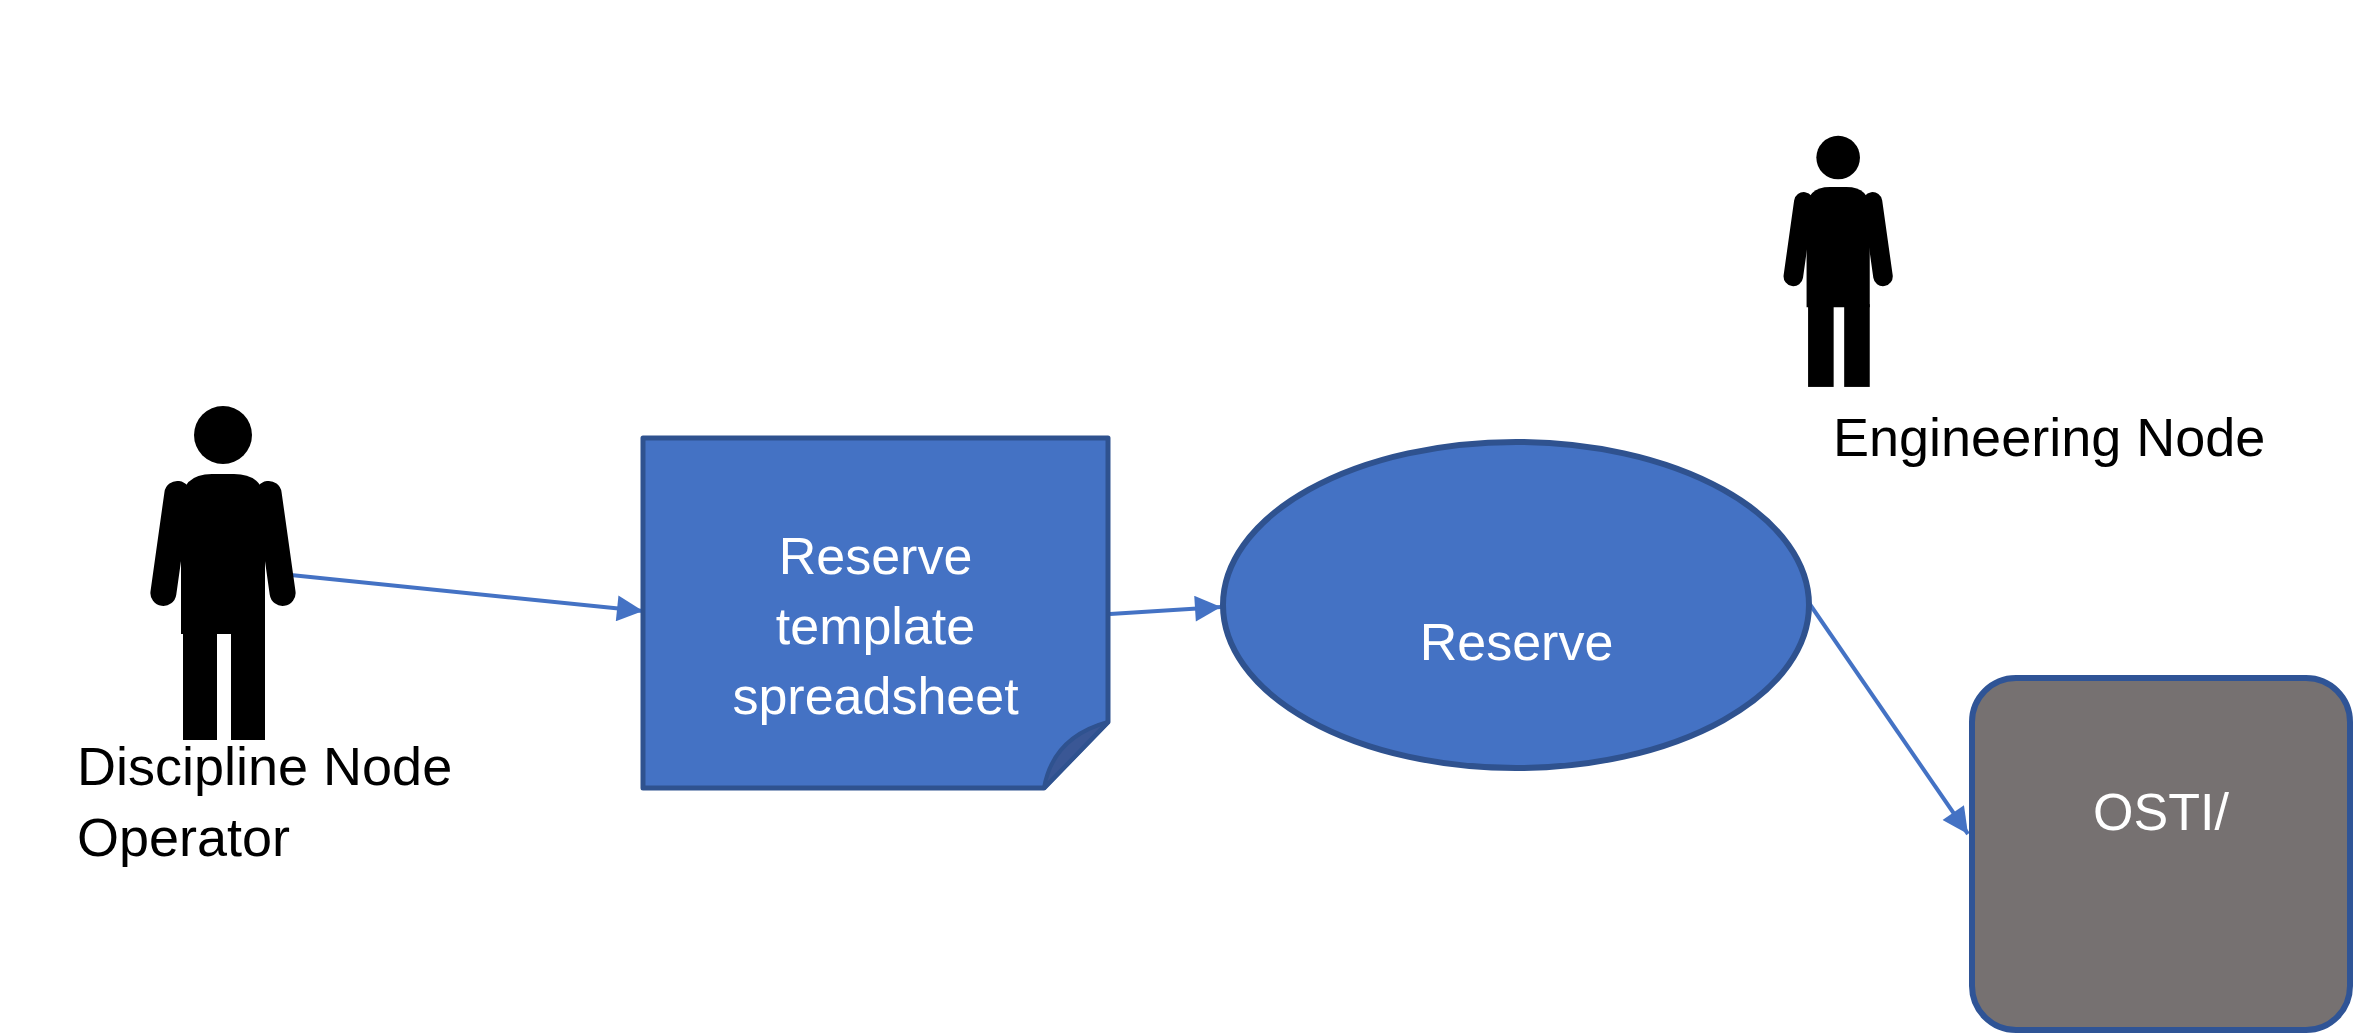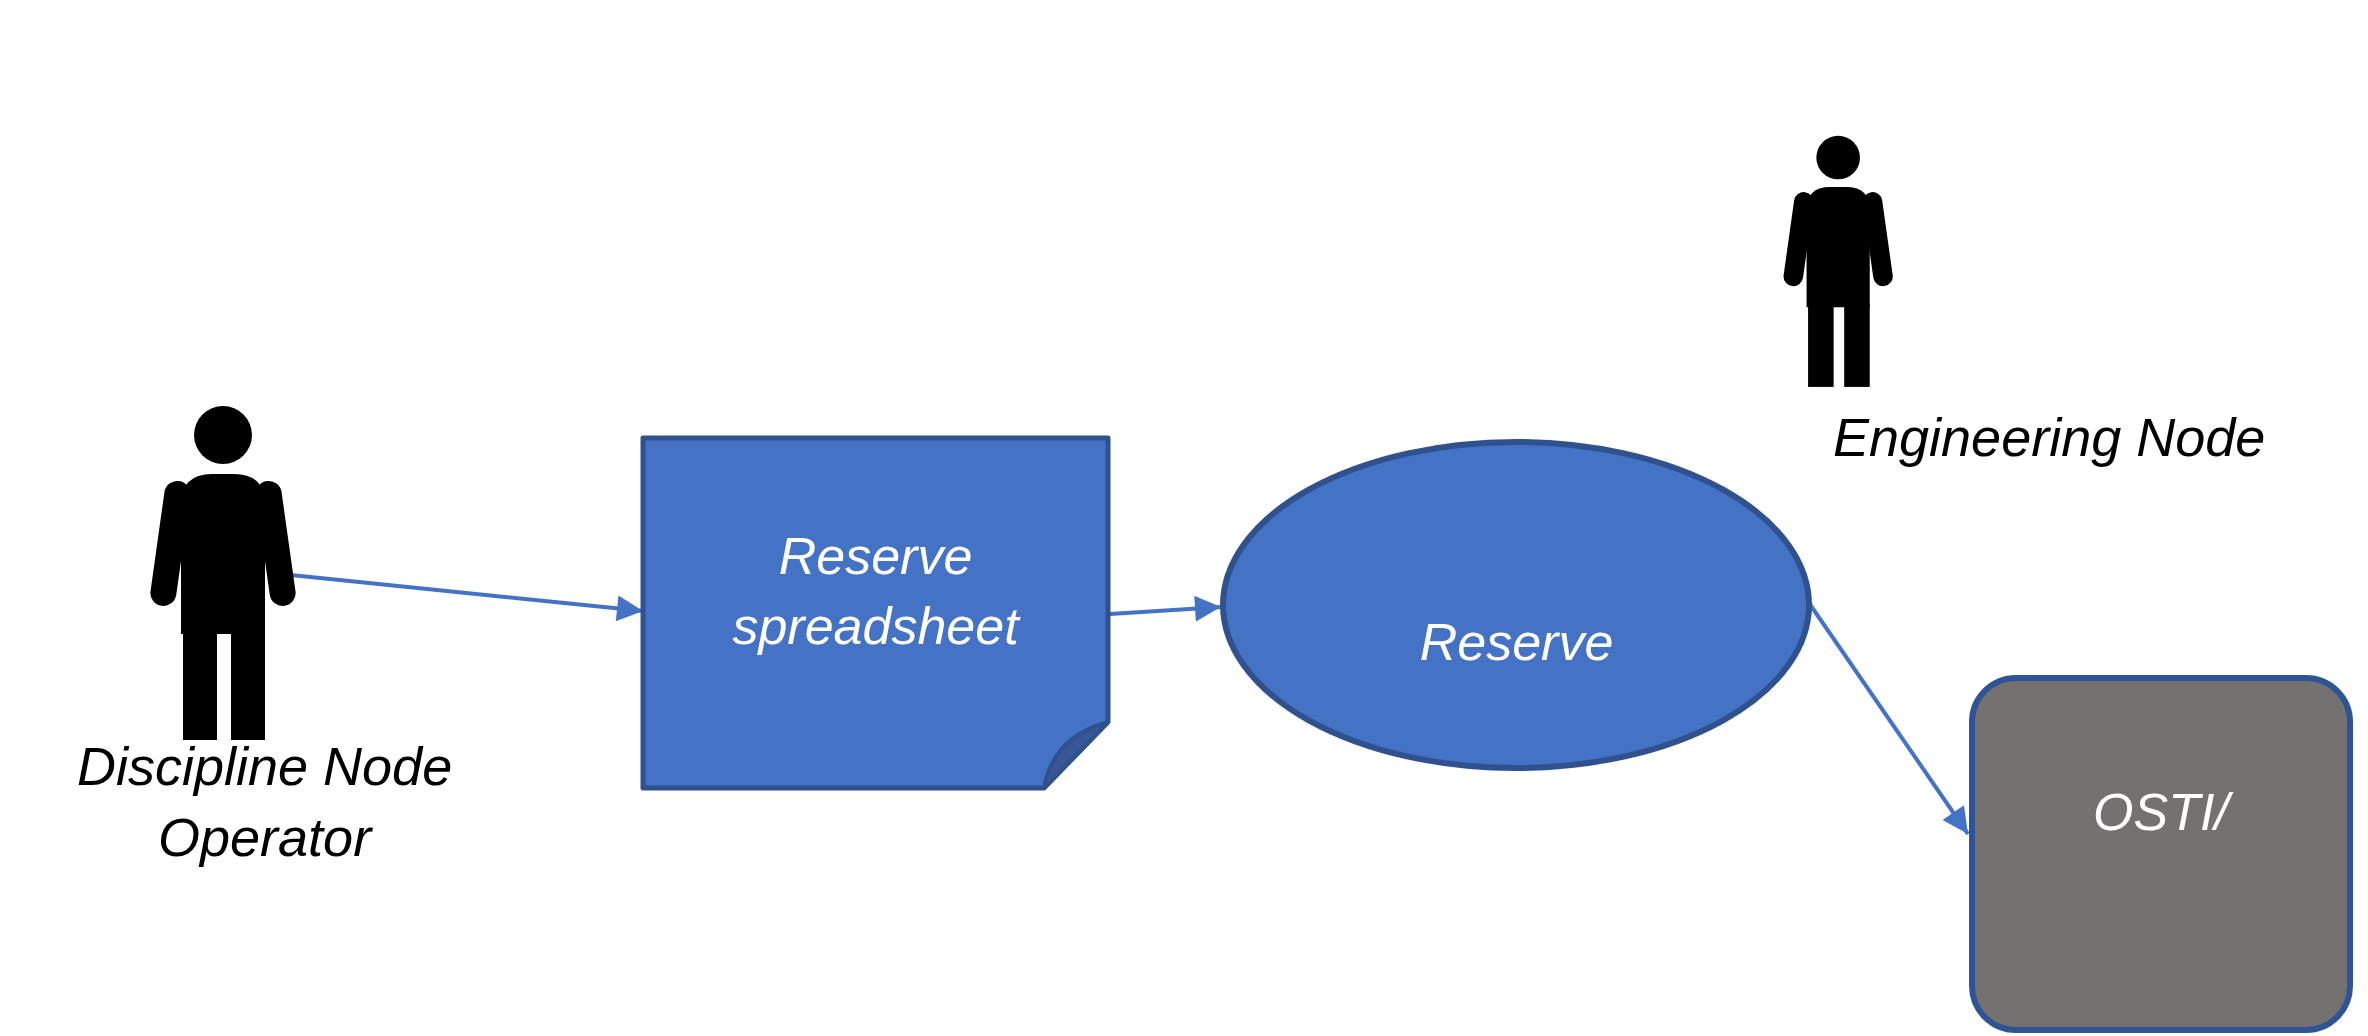--- a/index.html
+++ b/index.html
@@ -13,38 +13,38 @@
   }
   .stage svg.canvas {
     position: absolute;
     left: 0; top: 0;
     width: 2368px; height: 1036px;
   }
   .label {
     position: absolute;
     white-space: nowrap;
   }
-  .label span { display: block; font-style: italic; }
+  .label span { display: block; }
   .actor-label {
     color: #000000;
     font-size: 54px;
     line-height: 71px;
     text-align: left;
   }
   .shape-label {
     color: #ffffff;
     font-size: 52px;
     line-height: 70px;
     text-align: center;
     margin-top: 37px;
   }
   #doc-label        { left: 643px;  top: 484px; width: 465px; }
   #ellipse-label    { left: 1222px; top: 570px; width: 589px; }
   #dest-label       { left: 1972px; top: 739px; width: 378px; line-height: 72px; }
-  #actor1-label     { left: 77px;   top: 731px; text-align: center; }
+  #actor1-label     { left: 77px;   top: 731px; }
   #actor2-label     { left: 1833px; top: 402px; }
 </style>
 </head>
 <body>
 
 <div class="stage">
 
   <svg class="canvas" viewBox="0 0 2368 1036">
     <defs>
       <marker id="arrowhead" viewBox="0 0 10 10" refX="10" refY="5" markerWidth="8" markerHeight="6.5" orient="auto-start-reverse">
@@ -71,20 +71,21 @@
     <path d="M 643 438 H 1108 V 722 L 1044 788 H 643 Z" stroke-width="5" stroke-linejoin="round" fill="#4472C4" stroke="#2F528F"></path>
     <path d="M 1108 722 L 1044 788 Q 1053 737 1108 722 Z" stroke-width="4" stroke-linejoin="round" fill="#3A5795" stroke="#2F528F"></path>
 
     <ellipse cx="1516" cy="605" rx="293" ry="163" stroke-width="6" fill="#4472C4" stroke="#2F528F"></ellipse>
 
     <rect x="1972" y="678" width="378" height="352" rx="44" stroke-width="6" fill="#767171" stroke="#2F5496"></rect>
   </svg>
 
   <div class="label shape-label" id="doc-label">
     <span>Reserve</span>
+    <span>template</span>
     <span>spreadsheet</span>
   </div>
 
   <div class="label shape-label" id="ellipse-label">
     <span>Reserve</span>
   </div>
 
   <div class="label shape-label" id="dest-label">
     <span>OSTI/</span>
   </div>

